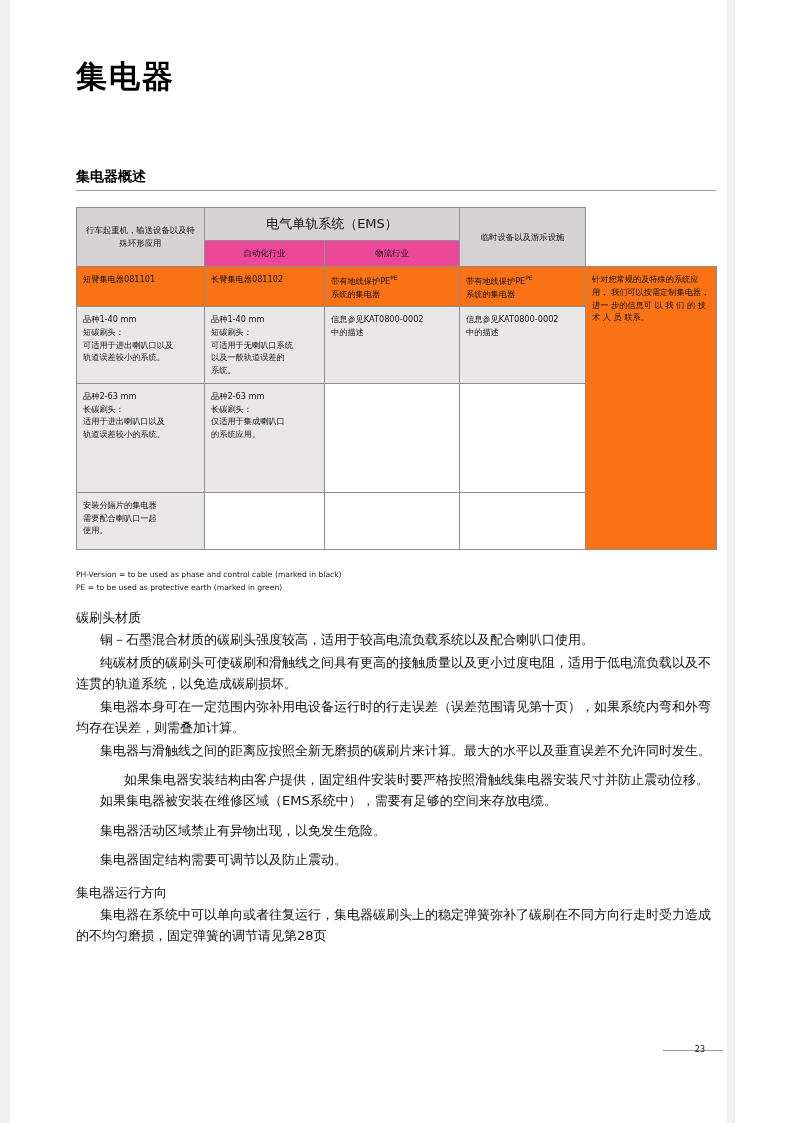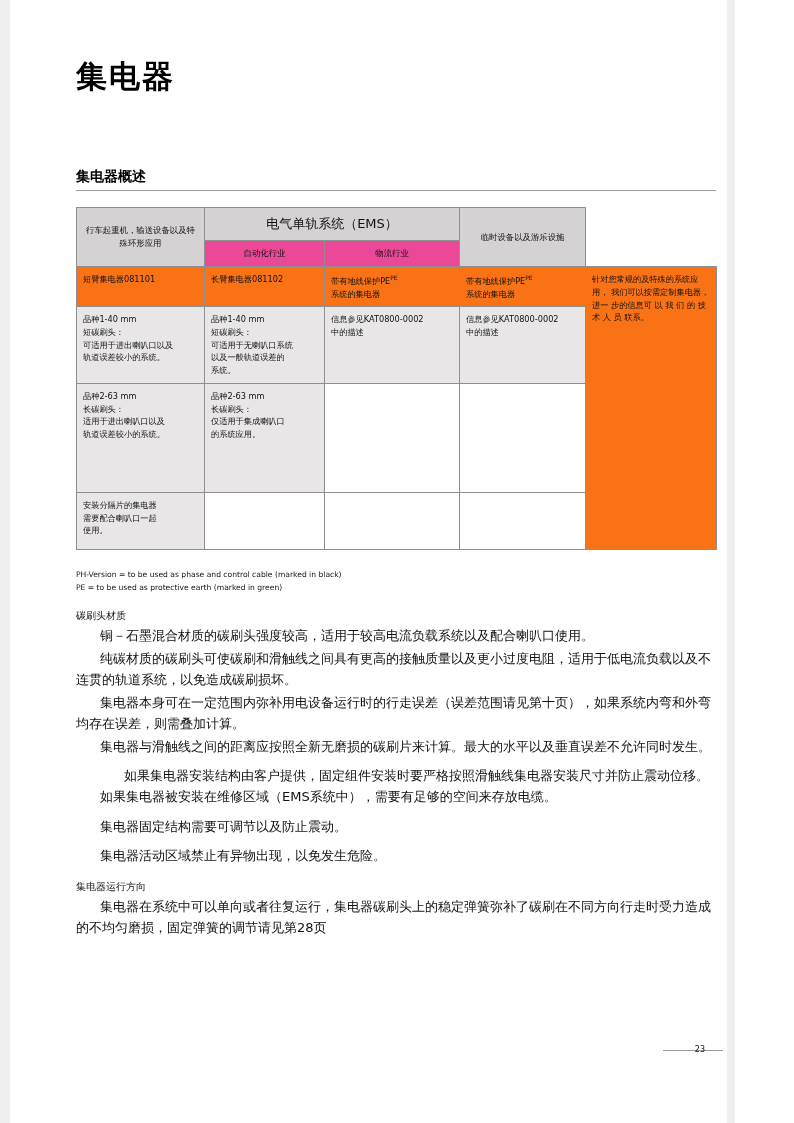--- a/index.html
+++ b/index.html
@@ -112,21 +112,21 @@
 
   .notes {
     margin-top: 18px;
     font-size: 7.6px;
     line-height: 1.8;
     color: #111;
   }
 
   .sub-head {
     margin-top: 14px;
-    font-size: 10px;
+    font-size: 13px;
     color: #111;
   }
   .para {
     font-size: 13px;
     line-height: 1.62;
     color: #111;
     margin-top: 2px;
   }
   .para.indent {
     text-indent: 24px;
@@ -237,22 +237,22 @@
       <div>PE = to be used as protective earth (marked in green)</div>
     </div>
 
     <div class="sub-head">碳刷头材质</div>
     <div class="para indent">铜－石墨混合材质的碳刷头强度较高，适用于较高电流负载系统以及配合喇叭口使用。</div>
     <div class="para indent">纯碳材质的碳刷头可使碳刷和滑触线之间具有更高的接触质量以及更小过度电阻，适用于低电流负载以及不连贯的轨道系统，以免造成碳刷损坏。</div>
 
     <div class="para indent">集电器本身可在一定范围内弥补用电设备运行时的行走误差（误差范围请见第十页），如果系统内弯和外弯均存在误差，则需叠加计算。</div>
     <div class="para indent">集电器与滑触线之间的距离应按照全新无磨损的碳刷片来计算。最大的水平以及垂直误差不允许同时发生。</div>
     <div class="para indent2" style="text-indent:24px; margin-top:8px">如果集电器安装结构由客户提供，固定组件安装时要严格按照滑触线集电器安装尺寸并防止震动位移。如果集电器被安装在维修区域（EMS系统中），需要有足够的空间来存放电缆。</div>
+    <div class="para" style="padding-left:24px; margin-top:8px">集电器活动区域禁止有异物出现，以免发生危险。</div>
     <div class="para" style="padding-left:24px; margin-top:8px">集电器固定结构需要可调节以及防止震动。</div>
-    <div class="para" style="padding-left:24px; margin-top:8px">集电器活动区域禁止有异物出现，以免发生危险。</div>
 
     <div class="sub-head">集电器运行方向</div>
     <div class="para indent">集电器在系统中可以单向或者往复运行，集电器碳刷头上的稳定弹簧弥补了碳刷在不同方向行走时受力造成的不均匀磨损，固定弹簧的调节请见第28页</div>
 
   </div>
 
   <div class="page-rule"></div>
   <div class="page-number">23</div>
 </div>
 

